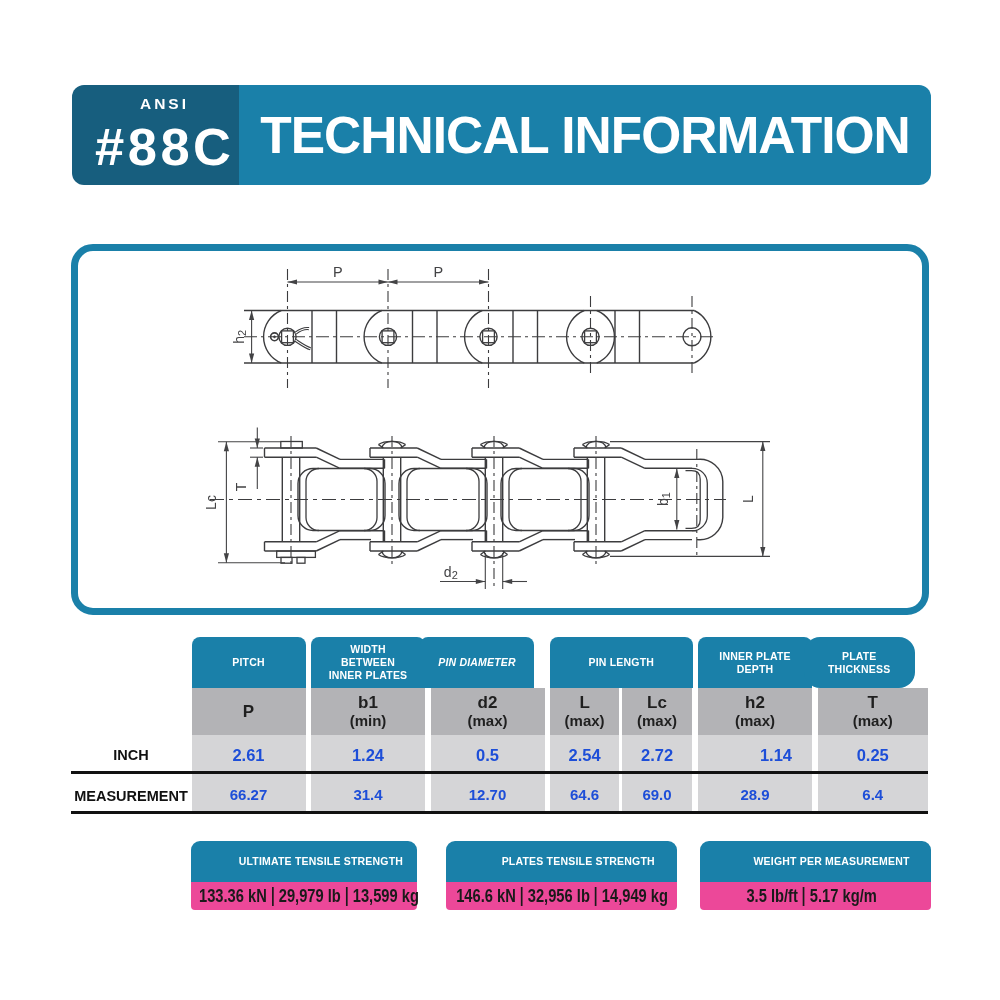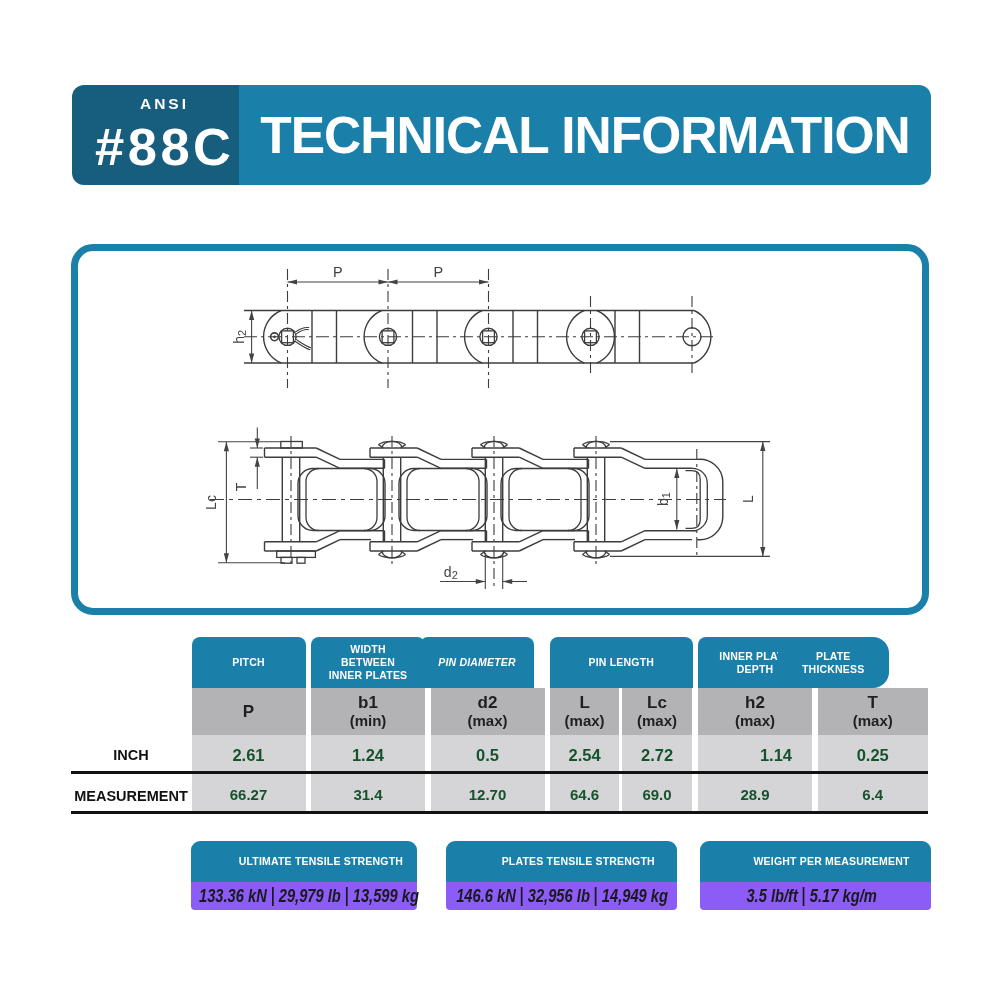--- a/index.html
+++ b/index.html
@@ -8,27 +8,27 @@
 .abs { position:absolute; }
 .hdr-dark { left:71.5px; top:84.5px; width:183px; height:100.5px; background:#175e7e; border-radius:12px 0 0 12px; text-align:center; color:#fff; }
 .hdr-ansi { margin-top:10px; font-size:15.5px; letter-spacing:3px; line-height:18px; text-indent:3px; font-weight:bold; }
 .hdr-num { font-size:52.5px; font-weight:bold; line-height:68px; letter-spacing:3.5px; text-indent:3.5px; }
 .hdr-banner { left:239px; top:84.5px; width:692px; height:100.5px; background:#1a80a9; border-radius:0 12px 12px 0; color:#fff; display:flex; align-items:center; justify-content:center; font-size:51.5px; font-weight:bold; letter-spacing:-1px; }
 .diagbox { left:71px; top:243.5px; width:857.8px; height:371.7px; border:7px solid #1a80a9; border-radius:22px; background:#fff; }
 .th { position:absolute; top:637px; height:51px; background:#1a80a9; border-radius:8px 8px 0 0; color:#fff; font-size:10.5px; font-weight:bold; text-align:center; display:flex; flex-direction:column; justify-content:center; line-height:13px; letter-spacing:0.2px; }
 .sub { position:absolute; top:688px; height:46.5px; background:#b3b3b6; color:#1f1f1f; text-align:center; display:flex; flex-direction:column; justify-content:center; }
 .s1 { font-size:17px; font-weight:bold; line-height:19px; }
 .s2 { font-size:15px; font-weight:bold; line-height:17px; }
-.val,.valm { position:absolute; height:36.8px; background:#d5d5d7; color:#14532d; font-size:16.5px; font-weight:bold; text-align:center; line-height:40px; }
+.val,.valm { position:absolute; height:36.8px; background:#d5d5d7; color:#1d4ed8; font-size:16.5px; font-weight:bold; text-align:center; line-height:40px; }
 .valm { height:36.4px; line-height:41px; font-size:15px; }
 .lbl { position:absolute; width:160px; text-align:center; color:#111; font-weight:bold; font-size:14.5px; }
 .rule { position:absolute; left:71px; width:857px; height:3px; background:#111; }
 .bx { position:absolute; top:840.5px; }
 .bxh { height:41.3px; background:#1a80a9; border-radius:9px 9px 0 0; color:#fff; font-size:10.5px; font-weight:bold; text-align:center; line-height:41.3px; letter-spacing:0.2px;padding-left:33px; }
-.bxv { height:28.7px; background:#8b5cf6; border-radius:0 0 4px 4px; color:#1a1a1a; font-size:17.5px; font-weight:bold; display:flex; align-items:flex-end; justify-content:center; white-space:nowrap;font-style:italic; }
+.bxv { height:28.7px; background:#ec4899; border-radius:0 0 4px 4px; color:#1a1a1a; font-size:17.5px; font-weight:bold; display:flex; align-items:flex-end; justify-content:center; white-space:nowrap; }
 .bvi { display:inline-block; transform-origin:center center; }
 .sep { display:inline-block; width:2.2px; height:19px; background:#1a1a1a; vertical-align:-4px; margin:0 6px; }
 .bvi { line-height:28.7px; }
 </style>
 </head>
 <body>
 <div class="abs hdr-dark">
     <div class="hdr-ansi">ANSI</div>
     <div class="hdr-num">#88C</div>
   </div>
@@ -229,21 +229,21 @@
 <line x1="502.7" y1="581.5" x2="527.0" y2="581.5" stroke="#434345" stroke-width="1.1"></line>
 <polygon points="485.3,581.5 475.8,578.9 475.8,584.1" fill="#434345"></polygon>
 <polygon points="502.7,581.5 512.2,584.1 512.2,578.9" fill="#434345"></polygon>
 <text x="450.8" y="576.5" font-family="Liberation Sans, sans-serif" font-size="14" fill="#434345" text-anchor="middle" font-weight="normal">d<tspan font-size="11" dy="2">2</tspan></text>
 </svg>
 <div class="th" style="left:191.5px;width:114.0px;">PITCH</div>
 <div class="th" style="left:311.0px;width:114.0px;">WIDTH<br>BETWEEN<br>INNER PLATES</div>
 <div class="th" style="left:420px;width:114.0px;font-style:italic;">PIN DIAMETER</div>
 <div class="th" style="left:550.0px;width:142.5px;">PIN LENGTH</div>
 <div class="th" style="left:698.0px;width:114.0px;">INNER PLATE<br>DEPTH</div>
-<div class="th" style="left:778px;width:110.5px;border-radius:16px;">PLATE<br>THICKNESS</div>
+<div class="th" style="left:804px;width:110.5px;border-radius:16px;">PLATE<br>THICKNESS</div>
 <div class="sub" style="left:191.5px;width:114.0px;">
     <span class="s1">P</span>
   </div>
 <div class="sub" style="left:311.0px;width:114.0px;">
     <span class="s1">b1</span>
     <span class="s2">(min)</span>
   </div>
 <div class="sub" style="left:430.5px;width:114.0px;">
     <span class="s1">d2</span>
     <span class="s2">(max)</span>

